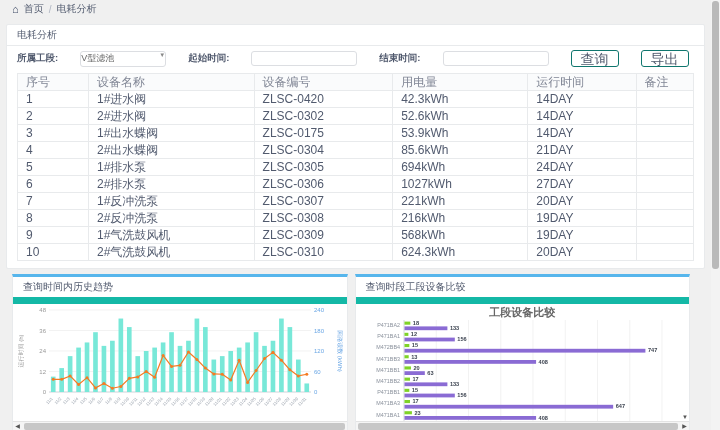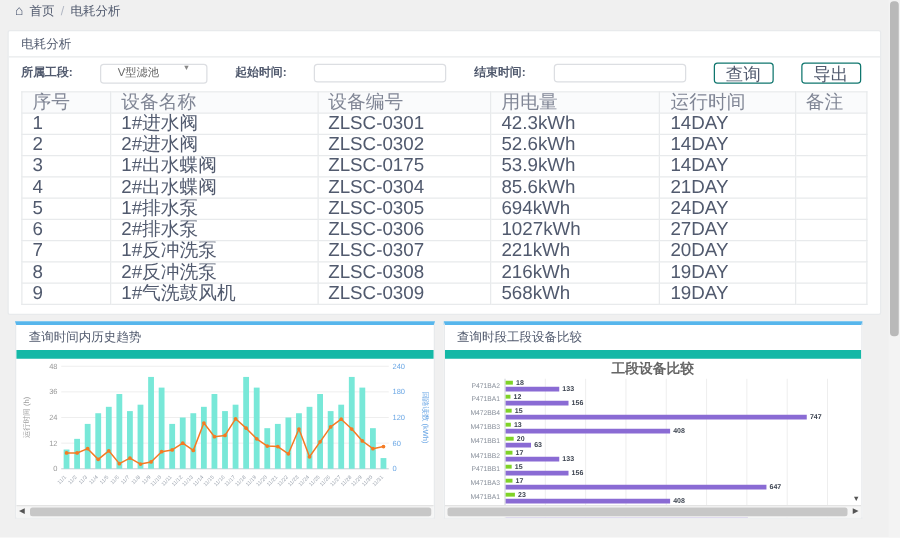--- a/index.html
+++ b/index.html
@@ -15,26 +15,26 @@
   .breadcrumb{height:18px;display:flex;align-items:center;gap:5px;padding:0 12px;font-size:10px;color:#515a6e;}
   .home-ic{font-size:11px;line-height:11px;color:#44506b;}
   .crumb-sep{color:#b0b6c3;}
   
   .content{margin:6px 15px 0 6px;}
   .panel{background:#fff;border:1px solid #e8eaec;border-radius:2px;}
   .panel-title{font-size:10px;padding:3px 10px;border-bottom:1px solid #e8eaec;color:#515a6e;}
   .filters{display:flex;align-items:center;gap:22px;padding:4px 10px;font-size:9.5px;}
   .flabel{font-weight:700;color:#515a6e;white-space:nowrap;}
   .select{width:86px;height:16px;border:1px solid #dcdee2;border-radius:3px;background:#fff;
-    display:flex;justify-content:space-between;padding:0 13px;font-size:9px;color:#666;cursor:pointer;}
+    display:flex;justify-content:space-between;padding:0 0;font-size:9px;color:#666;cursor:pointer;}
   .caret{font-size:6px;color:#888;}
   .tinput{width:106px;height:15px;border:1px solid #dcdee2;border-radius:3px;font-size:9px;padding:0 4px;outline:none;color:#515a6e;background:#fff;}
   .btn{height:17px;padding:0 9px;border:1px solid #0f766e;border-radius:3px;background:#fff;font-size:14px;color:#515a6e;cursor:pointer;font-family:inherit;}
   
-  table{border-collapse:collapse;width:calc(100% - 20px);margin:2px 10px 7px;font-size:15px;table-layout:fixed;}
+  table{border-collapse:collapse;width:calc(100% - 20px);margin:2px 10px 7px;font-size:12px;table-layout:fixed;}
   th,td{border:1px solid #e8eaec;padding:2px 8px;text-align:left;font-weight:400;line-height:12px;height:17px;
     white-space:nowrap;overflow:hidden;}
   th{color:#808695;background:#fafbfc;}
   td{color:#515a6e;}
   
   .cards{display:flex;gap:7px;margin:5px 15px 0 6px;}
   .card{flex:1;background:#fff;border:1px solid #e8eaec;border-top:3px solid #57b6ec;height:158px;position:relative;overflow:hidden;}
   .card-header{font-size:10px;padding:3px 10px;border-bottom:7px solid #14b8a6;color:#515a6e;}
   .chart-title{text-align:center;font-size:11px;font-weight:700;color:#666;padding-top:2px;height:14px;line-height:12px;}
   svg{display:block;margin:0 auto;}
@@ -91,21 +91,21 @@
             <th>设备编号</th>
             <th>用电量</th>
             <th>运行时间</th>
             <th>备注</th>
           </tr>
         </thead>
       <tbody id="tbody">
           <tr>
             <td>1</td>
             <td>1#进水阀</td>
-            <td>ZLSC-0301</td>
+            <td>ZLSC-0420</td>
             <td>42.3kWh</td>
             <td>14DAY</td>
             <td></td>
           </tr>
           <tr>
             <td>2</td>
             <td>2#进水阀</td>
             <td>ZLSC-0302</td>
             <td>52.6kWh</td>
             <td>14DAY</td>
@@ -158,20 +158,28 @@
             <td>216kWh</td>
             <td>19DAY</td>
             <td></td>
           </tr>
           <tr>
             <td>9</td>
             <td>1#气洗鼓风机</td>
             <td>ZLSC-0309</td>
             <td>568kWh</td>
             <td>19DAY</td>
+            <td></td>
+          </tr>
+          <tr>
+            <td>10</td>
+            <td>2#气洗鼓风机</td>
+            <td>ZLSC-0310</td>
+            <td>624.3kWh</td>
+            <td>20DAY</td>
             <td></td>
           </tr>
         </tbody>
     </table>
   </div>
 
   <div class="cards">
     <div class="card">
       <div class="card-header">查询时间内历史趋势</div>
       <svg id="left-chart" width="330" height="114" viewBox="0 0 330 114">

